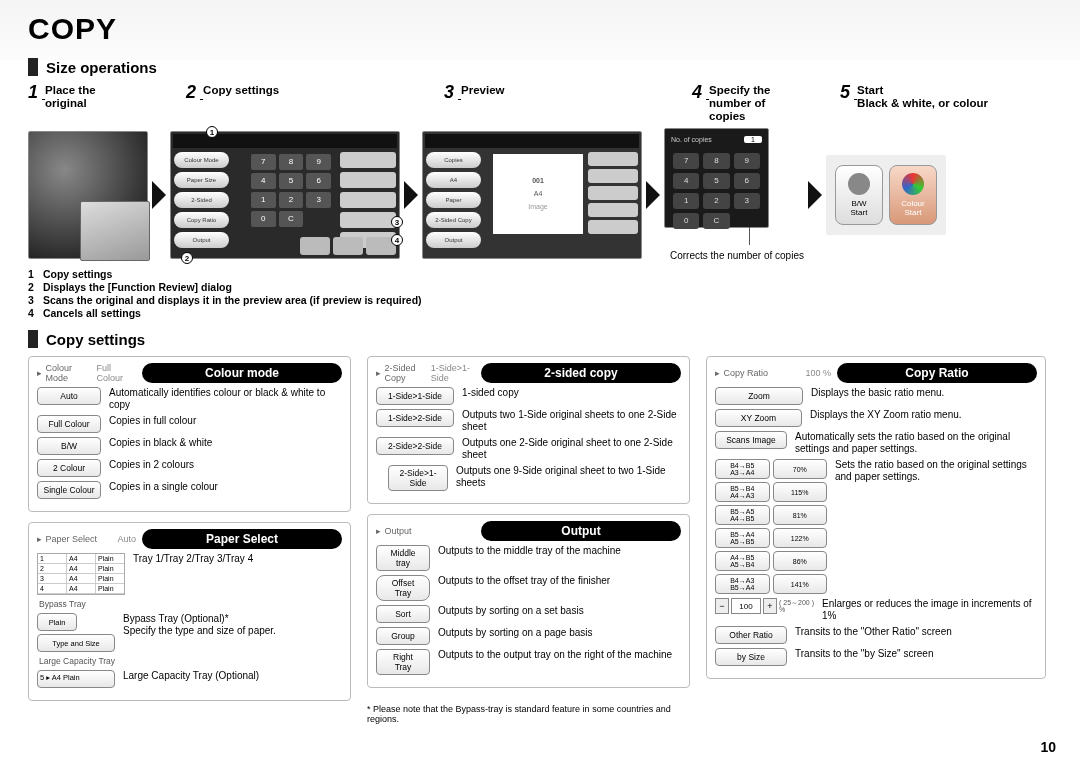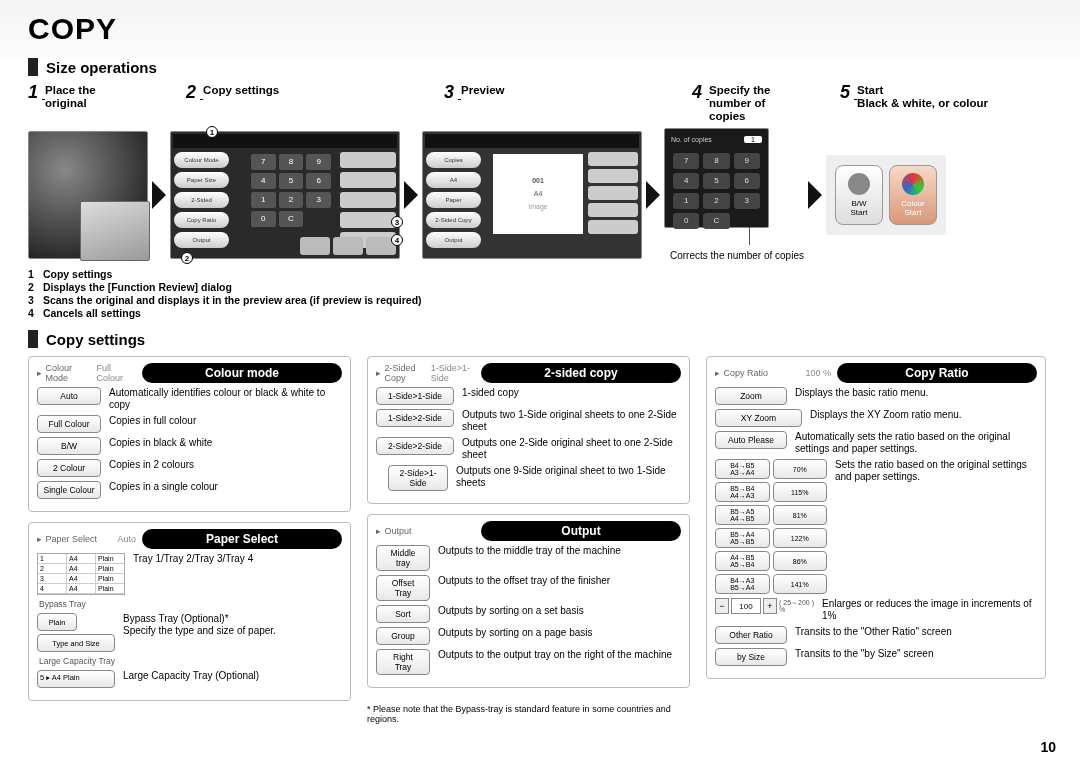--- a/index.html
+++ b/index.html
@@ -519,21 +519,21 @@
           <span class="ph-icon">▸ <span>Output</span></span>
           <div class="pill">Output</div>
         </div>
         <div id="out-rows">
             <div class="row">
               <div class="btn-ui" style="width: 54px; white-space: pre-line;">Middle
 tray</div>
               <div class="desc">Outputs to the middle tray of the machine</div>
             </div>
             <div class="row">
-              <div class="btn-ui" style="width: 54px; white-space: pre-line;">Offset
+              <div class="btn-ui" style="width: 54px; white-space: pre-line; border-radius: 8px;">Offset
 Tray</div>
               <div class="desc">Outputs to the offset tray of the finisher</div>
             </div>
             <div class="row">
               <div class="btn-ui" style="width: 54px; white-space: pre-line;">Sort</div>
               <div class="desc">Outputs by sorting on a set basis</div>
             </div>
             <div class="row">
               <div class="btn-ui" style="width: 54px; white-space: pre-line;">Group</div>
               <div class="desc">Outputs by sorting on a page basis</div>
@@ -549,29 +549,29 @@
     </div>
 
     <div class="panelcol">
       <div class="panel">
         <div class="ph">
           <span class="ph-icon">▸ <span>Copy Ratio</span><span style="margin-left:auto;color:#888;">100 %</span></span>
           <div class="pill">Copy Ratio</div>
         </div>
         <div id="cr-rows">
             <div class="row">
-              <div class="btn-ui" style="width: 72px; white-space: pre-line;">Zoom</div>
+              <div class="btn-ui" style="width: 88px; white-space: pre-line;">Zoom</div>
               <div class="desc">Displays the basic ratio menu.</div>
             </div>
             <div class="row">
               <div class="btn-ui" style="width: 87px; white-space: pre-line;">XY Zoom</div>
               <div class="desc">Displays the XY Zoom ratio menu.</div>
             </div>
             <div class="row">
-              <div class="btn-ui" style="width: 72px; white-space: pre-line;">Auto Please</div>
+              <div class="btn-ui" style="width: 72px; white-space: pre-line;">Scans Image</div>
               <div class="desc">Automatically sets the ratio based on the original settings and paper settings.</div>
             </div>
           </div>
         <div class="row">
           <div class="btn-grid" style="width:112px;" id="preset-grid">
               <div class="btn-ui" style="white-space: pre-line;">B4→B5
 A3→A4</div>
               <div class="btn-ui" style="white-space: pre-line;">70%</div>
               <div class="btn-ui" style="white-space: pre-line;">B5→B4
 A4→A3</div>

